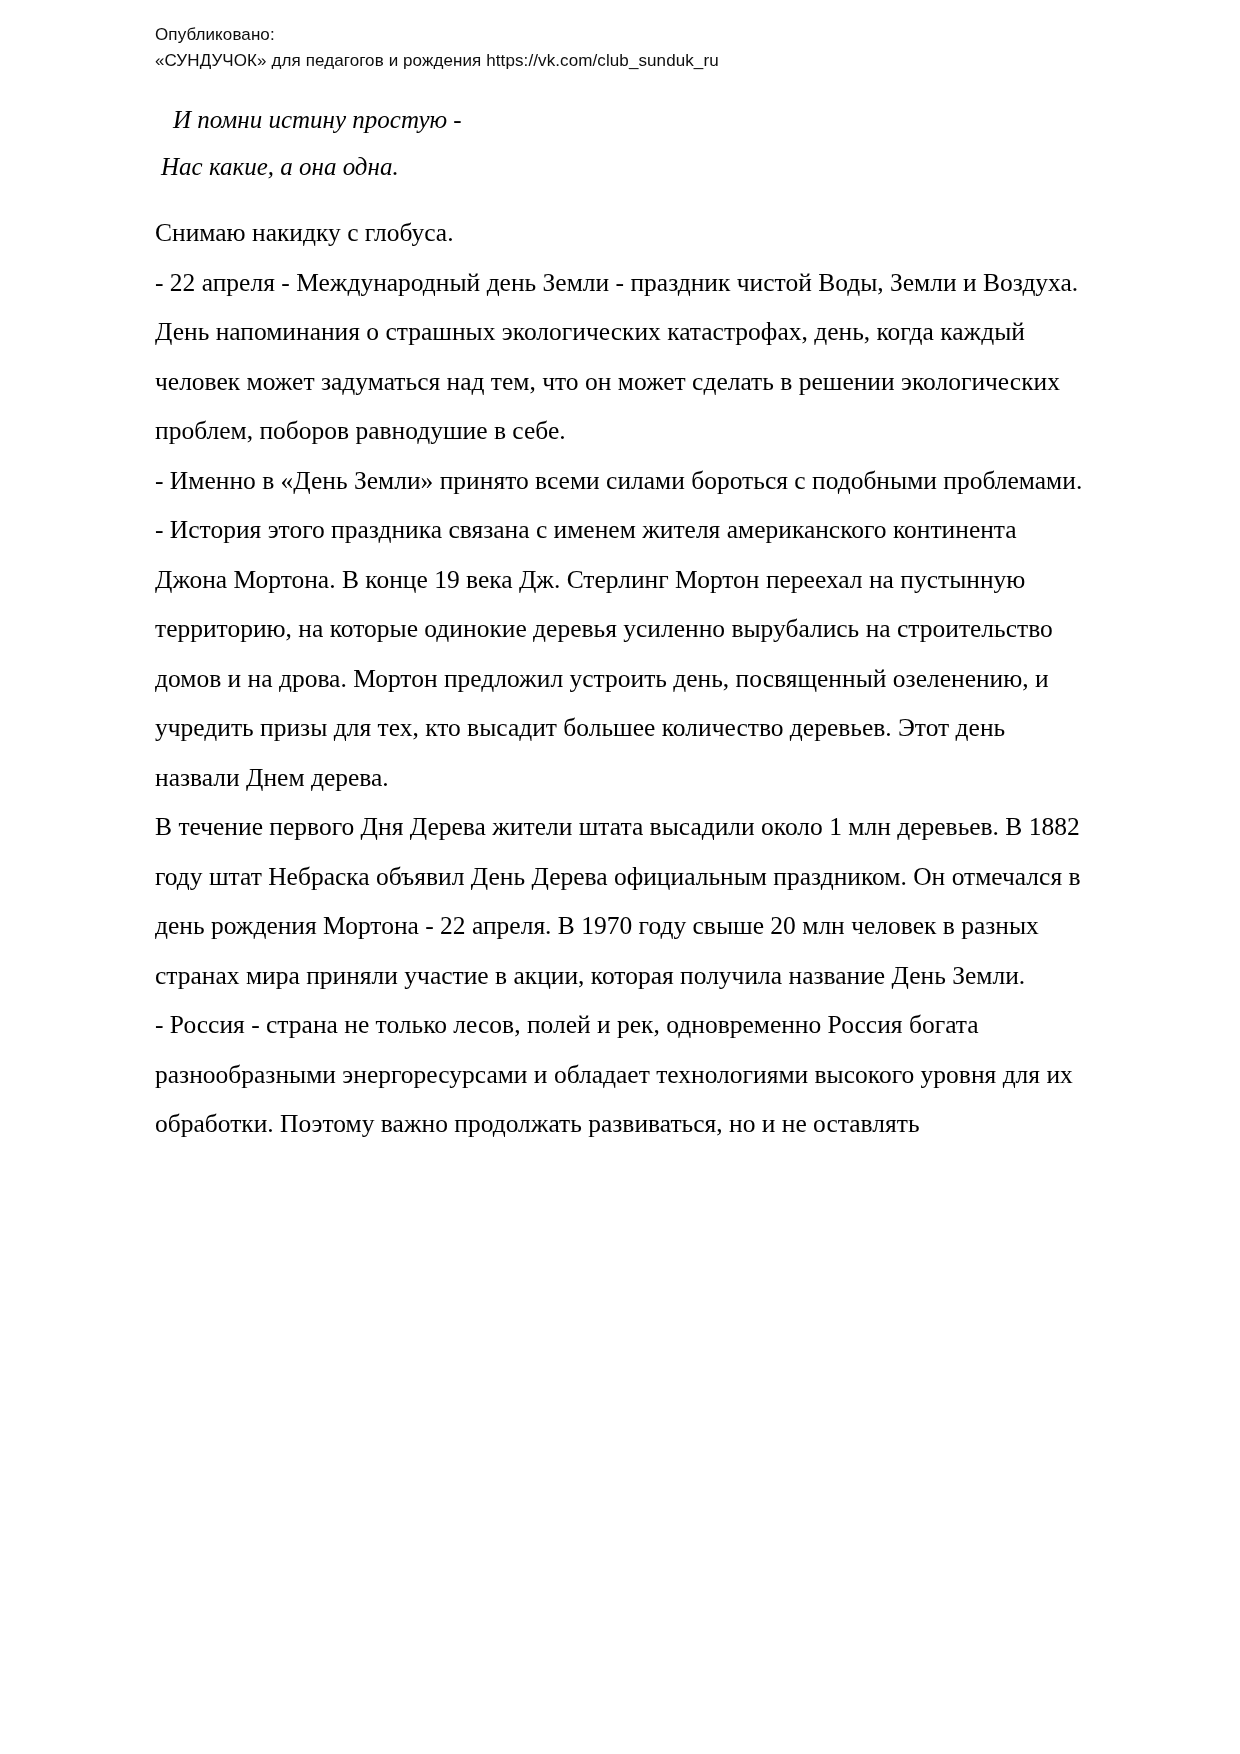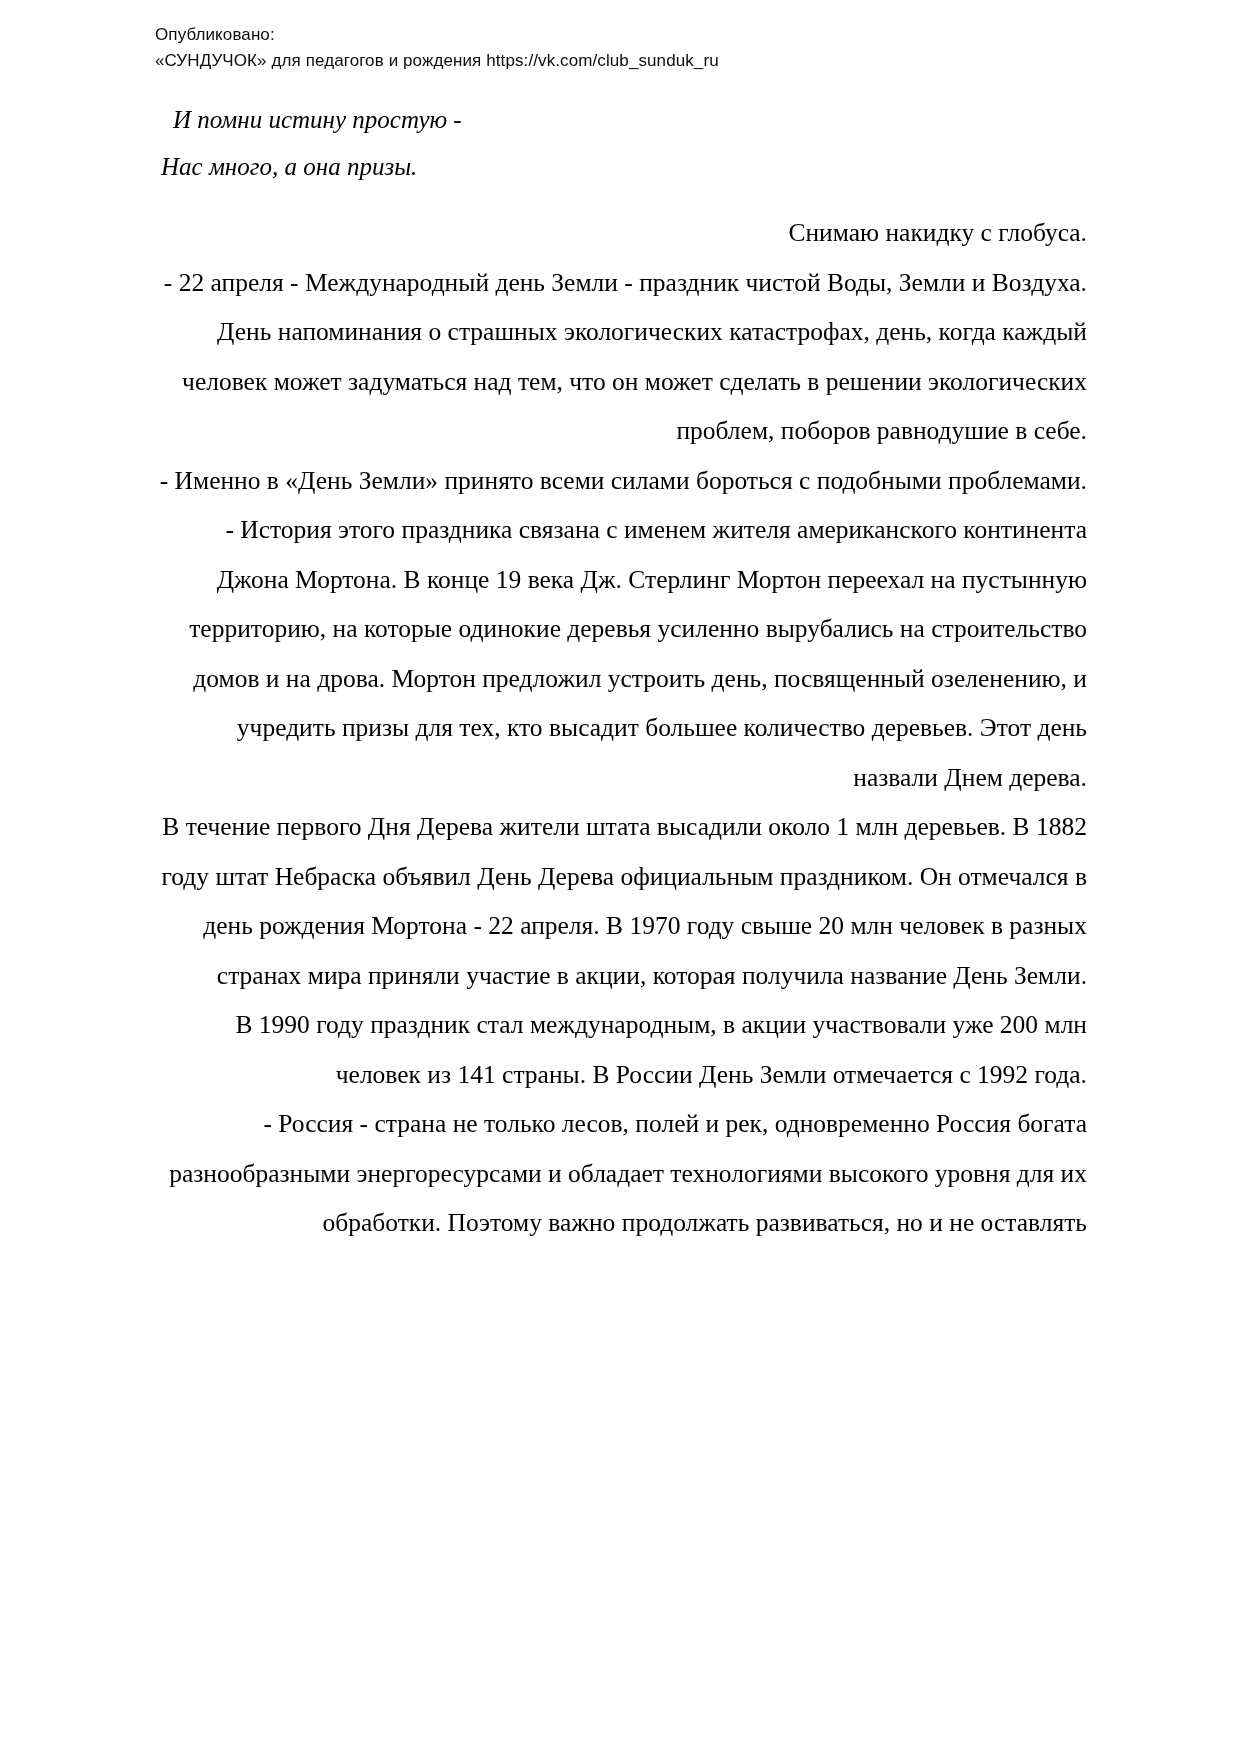--- a/index.html
+++ b/index.html
@@ -60,21 +60,21 @@
 
   
   .body-text {
     margin-top: 18px;
   }
   p.para {
     margin: 0 0 0 0;
     padding: 0;
     font-size: 25.5px;
     line-height: 49.5px;
-    text-align: right;
+    text-align: left;
     word-spacing: 0px;
     -webkit-font-smoothing: none;
   }
   p.para + p.para {
     margin-top: 0px;
   }
   
 </style>
 </head>
 <body>
@@ -83,28 +83,27 @@
 
   <div class="doc-header">
     <span class="hdr-line">Опубликовано:</span>
     <span class="hdr-line">«СУНДУЧОК» для педагогов и рождения https://vk.com/club_sunduk_ru</span>
   </div>
 
   <div class="content">
 
     <div class="epigraph">
       <span class="ep-line first">И помни истину простую -</span>
-      <span class="ep-line second">Нас много, а она призы.</span>
+      <span class="ep-line second">Нас какие, а она одна.</span>
     </div>
 
     <div class="body-text">
       <p class="para">Снимаю накидку с глобуса.</p>
       <p class="para">- 22 апреля - Международный день Земли - праздник чистой Воды, Земли и Воздуха. День напоминания о страшных экологических катастрофах, день, когда каждый человек может задуматься над тем, что он может сделать в решении экологических проблем, поборов равнодушие в себе.</p>
       <p class="para">- Именно в «День Земли» принято всеми силами бороться с подобными проблемами.</p>
       <p class="para">- История этого праздника связана с именем жителя американского континента Джона Мортона. В конце 19 века Дж. Стерлинг Мортон переехал на пустынную территорию, на которые одинокие деревья усиленно вырубались на строительство домов и на дрова. Мортон предложил устроить день, посвященный озеленению, и учредить призы для тех, кто высадит большее количество деревьев. Этот день назвали Днем дерева.</p>
       <p class="para">В течение первого Дня Дерева жители штата высадили около 1 млн деревьев. В 1882 году штат Небраска объявил День Дерева официальным праздником. Он отмечался в день рождения Мортона - 22 апреля. В 1970 году свыше 20 млн человек в разных странах мира приняли участие в акции, которая получила название День Земли.</p>
-      <p class="para">В 1990 году праздник стал международным, в акции участвовали уже 200 млн человек из 141 страны. В России День Земли отмечается с 1992 года.</p>
       <p class="para">- Россия - страна не только лесов, полей и рек, одновременно Россия богата разнообразными энергоресурсами и обладает технологиями высокого уровня для их обработки. Поэтому важно продолжать развиваться, но и не оставлять</p>
     </div>
 
   </div>
 
 </div>
 
 </body></html>

